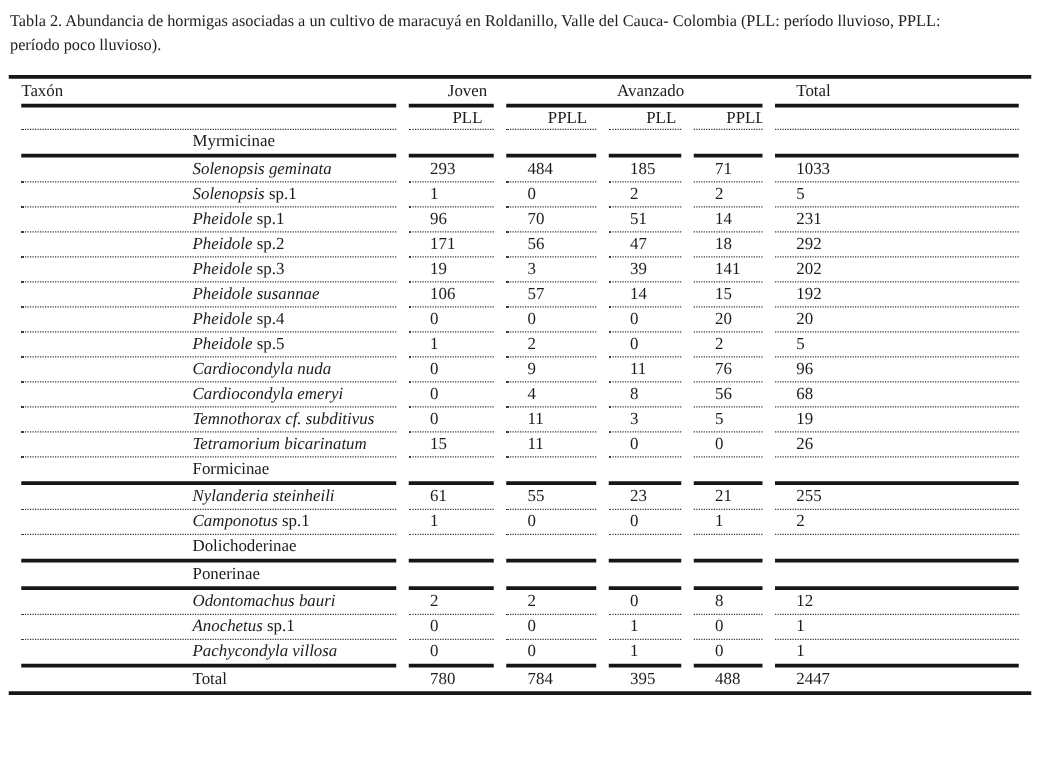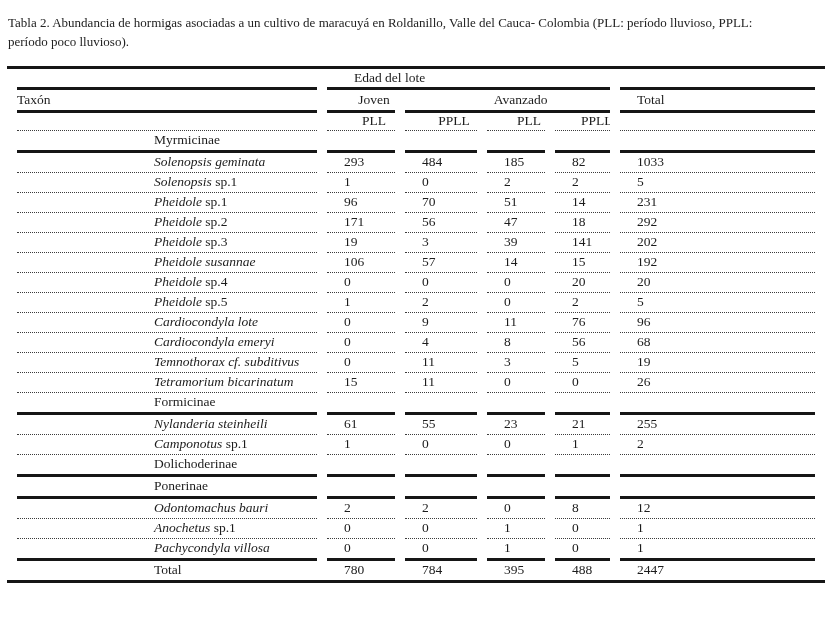--- a/index.html
+++ b/index.html
@@ -4,21 +4,21 @@
 <style>
   html, body { margin: 0; padding: 0; }
   body {
     width: 832px; height: 625px;
     background: #ffffff;
     color: #1c1c1c;
     font-family: "Liberation Serif", serif;
     overflow: hidden;
   }
   .caption {
-    padding: 14px 8px 0 8px;
+    padding: 8px 8px 0 8px;
     font-size: 13px;
     line-height: 1.45;
     color: #222;
   }
   .caption span { display: block; white-space: nowrap; }
   .tablewrap {
     margin: 14px 7px 0 7px;
     border-top: 3px solid #161616;
     border-bottom: 3px solid #161616;
   }
@@ -62,25 +62,20 @@
   <table>
     <colgroup>
       <col style="width:300px">
       <col style="width:68px">
       <col style="width:72px">
       <col style="width:58px">
       <col style="width:55px">
       <col>
     </colgroup>
     <thead>
-      <tr class="row-group">
-        <td class="bb-solid"></td>
-        <td class="bb-solid grouphead" colspan="4">Edad del lote</td>
-        <td class="bb-solid"></td>
-      </tr>
       <tr class="row-heads">
         <td class="bb-solid th-taxon">Taxón</td>
         <td class="bb-solid subhead">Joven</td>
         <td class="bb-solid subhead" colspan="3">Avanzado</td>
         <td class="bb-solid num">Total</td>
       </tr>
       <tr class="row-subheads">
         <td class="bb-dot"></td>
         <td class="bb-dot subhead">PLL</td>
         <td class="bb-dot subhead">PPLL</td>
@@ -96,21 +91,21 @@
           <td class="num"></td>
           <td class="num"></td>
           <td class="num"></td>
           <td class="num"></td>
         </tr>
         <tr class="r-dotted">
           <td class="taxon"><i>Solenopsis geminata</i></td>
           <td class="num">293</td>
           <td class="num">484</td>
           <td class="num">185</td>
-          <td class="num">82</td>
+          <td class="num">71</td>
           <td class="num">1033</td>
         </tr>
         <tr class="r-dotted">
           <td class="taxon"><i>Solenopsis</i><span> sp.1</span></td>
           <td class="num">1</td>
           <td class="num">0</td>
           <td class="num">2</td>
           <td class="num">2</td>
           <td class="num">5</td>
         </tr>
@@ -156,21 +151,21 @@
         </tr>
         <tr class="r-dotted">
           <td class="taxon"><i>Pheidole</i><span> sp.5</span></td>
           <td class="num">1</td>
           <td class="num">2</td>
           <td class="num">0</td>
           <td class="num">2</td>
           <td class="num">5</td>
         </tr>
         <tr class="r-dotted">
-          <td class="taxon"><i>Cardiocondyla lote</i></td>
+          <td class="taxon"><i>Cardiocondyla nuda</i></td>
           <td class="num">0</td>
           <td class="num">9</td>
           <td class="num">11</td>
           <td class="num">76</td>
           <td class="num">96</td>
         </tr>
         <tr class="r-dotted">
           <td class="taxon"><i>Cardiocondyla emeryi</i></td>
           <td class="num">0</td>
           <td class="num">4</td>

